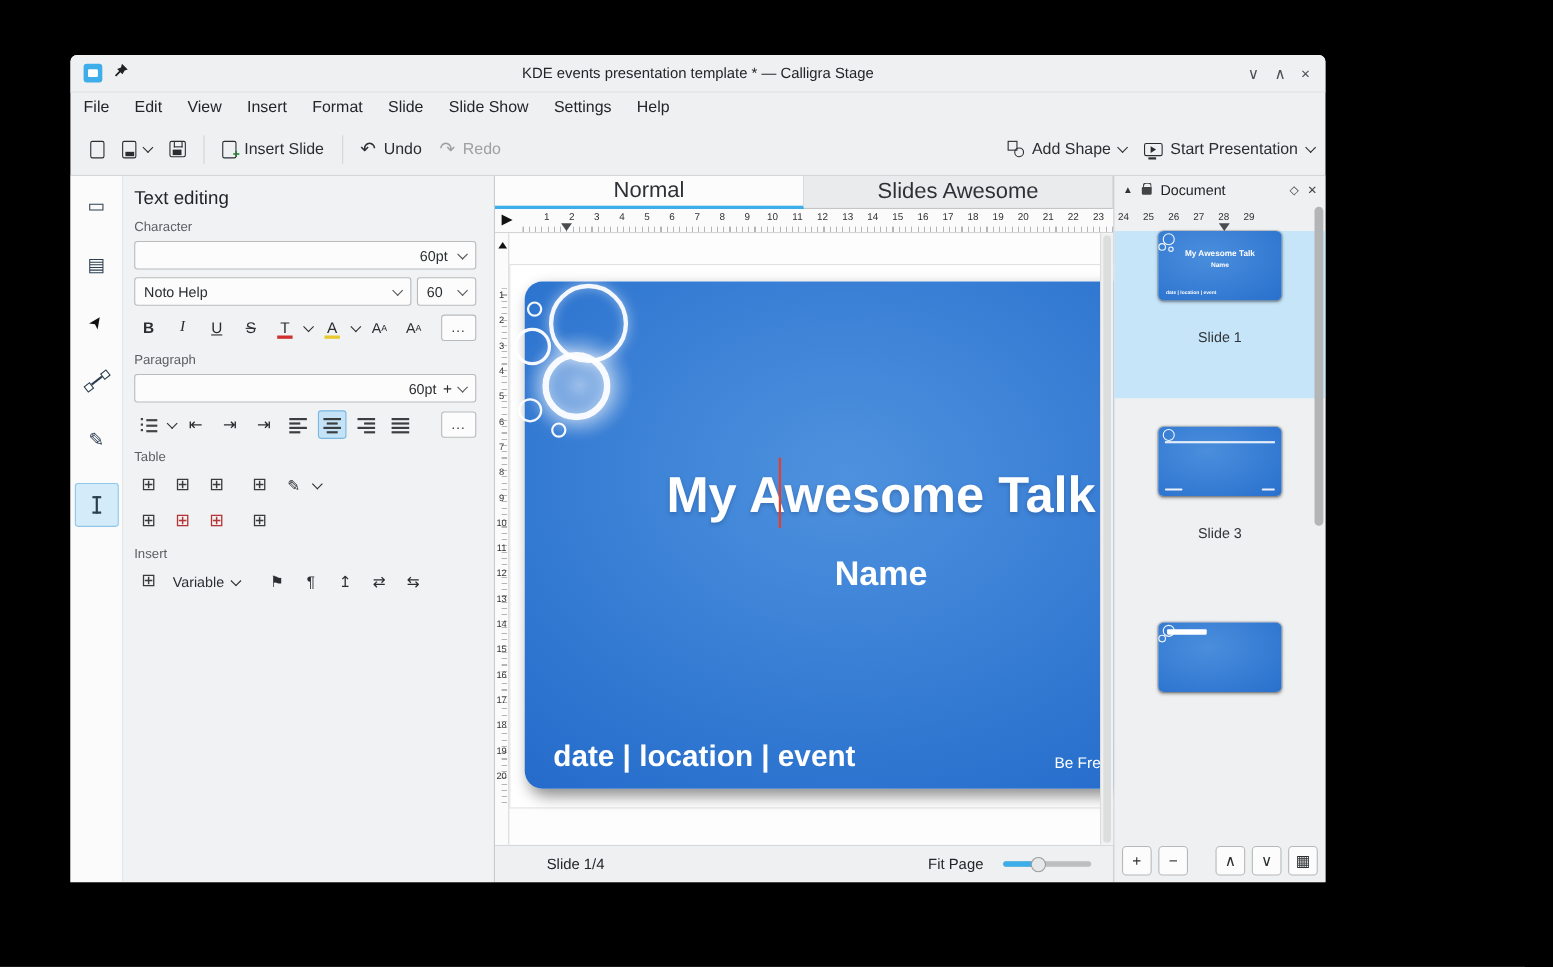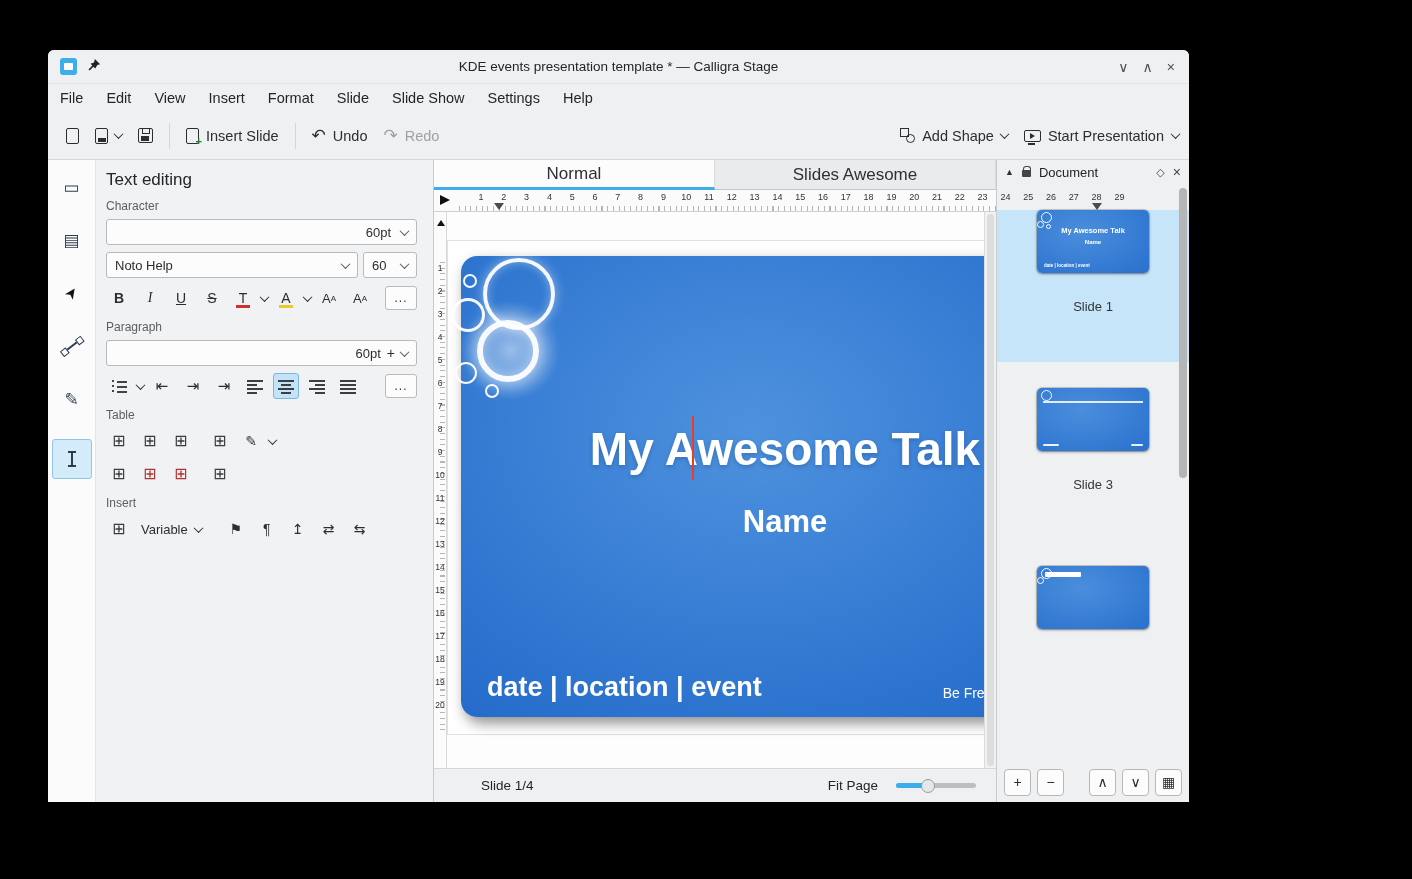--- a/index.html
+++ b/index.html
@@ -1,19 +1,19 @@
 <!DOCTYPE html>
 <html><head>
 <meta charset="utf-8">
 <style>
   * { box-sizing: border-box; margin: 0; padding: 0; }
   html,body { width:1412px; height:879px; overflow:hidden; }
   body { background:#000; font-family:"Liberation Sans", sans-serif; position:relative; }
 
-  .window { position:absolute; left:48px; top:50px; width:1141px; height:752px;
+  .window { position:absolute; left:64px; top:50px; width:1141px; height:752px;
             background:#eff0f1; border-radius:6px 6px 0 0; overflow:hidden; color:#2b2e31; }
 
   
   .titlebar { height:34px; display:flex; align-items:center; position:relative;
               background:#eff0f1; border-bottom:1px solid #e2e3e4; }
   .tb-left { display:flex; align-items:center; gap:10px; padding-left:12px; }
   .app-icon { width:17px; height:17px; background:#3daee9; border-radius:3px; position:relative; }
   .app-icon::after { content:""; position:absolute; left:4px; top:5px; width:9px; height:7px;
                      background:#fff; border-radius:1px; }
   .pin-icon svg { width:14px; height:14px; fill:#222; }
@@ -109,21 +109,21 @@
   .al-center { background-size:16px 2px,10px 2px,16px 2px,10px 2px; background-position:0 1px,3px 5px,0 9px,3px 13px; }
   .al-right  { background-size:16px 2px,10px 2px,16px 2px,10px 2px; background-position:0 1px,6px 5px,0 9px,6px 13px; }
   .al-just   { background-size:16px 2px,16px 2px,16px 2px,16px 2px; background-position:0 1px,0 5px,0 9px,0 13px; }
   .tg { font-size:16px; color:#3a3b3c; line-height:1; }
   .tg.red { color:#b33434; }
   .indent-glyph { font-size:15px; }
 
   
   .center { flex:1; display:flex; flex-direction:column; min-width:0; }
   .tabbar { height:30px; display:flex; }
-  .tab { flex:1; display:flex; align-items:center; justify-content:center; font-size:17px;
+  .tab { flex:1; display:flex; align-items:center; justify-content:center; font-size:20px;
          background:#eaebec; border-bottom:1px solid #c4c5c6; border-right:1px solid #d8d9da; color:#2d3136; }
   .tab.active { background:#fcfcfc; border-bottom:3px solid #3daee9; }
 
   .hruler { height:22px; background:#fbfbfc; border-bottom:1px solid #cfd0d1; position:relative;
             background-image:repeating-linear-gradient(90deg,#b4b5b6 0 1px,transparent 1px 5.7px);
             background-repeat:no-repeat; background-size:648px 5px; background-position:25px 16px; }
   .hnum { position:absolute; top:2px; transform:translateX(-50%); font-size:9px; color:#333; }
   .hmarker { position:absolute; top:13px; width:0; height:0;
              border-left:5px solid transparent; border-right:5px solid transparent; border-top:7px solid #4a4d50; }
   .corner-cursor { position:absolute; left:6px; top:5px; width:0; height:0;

